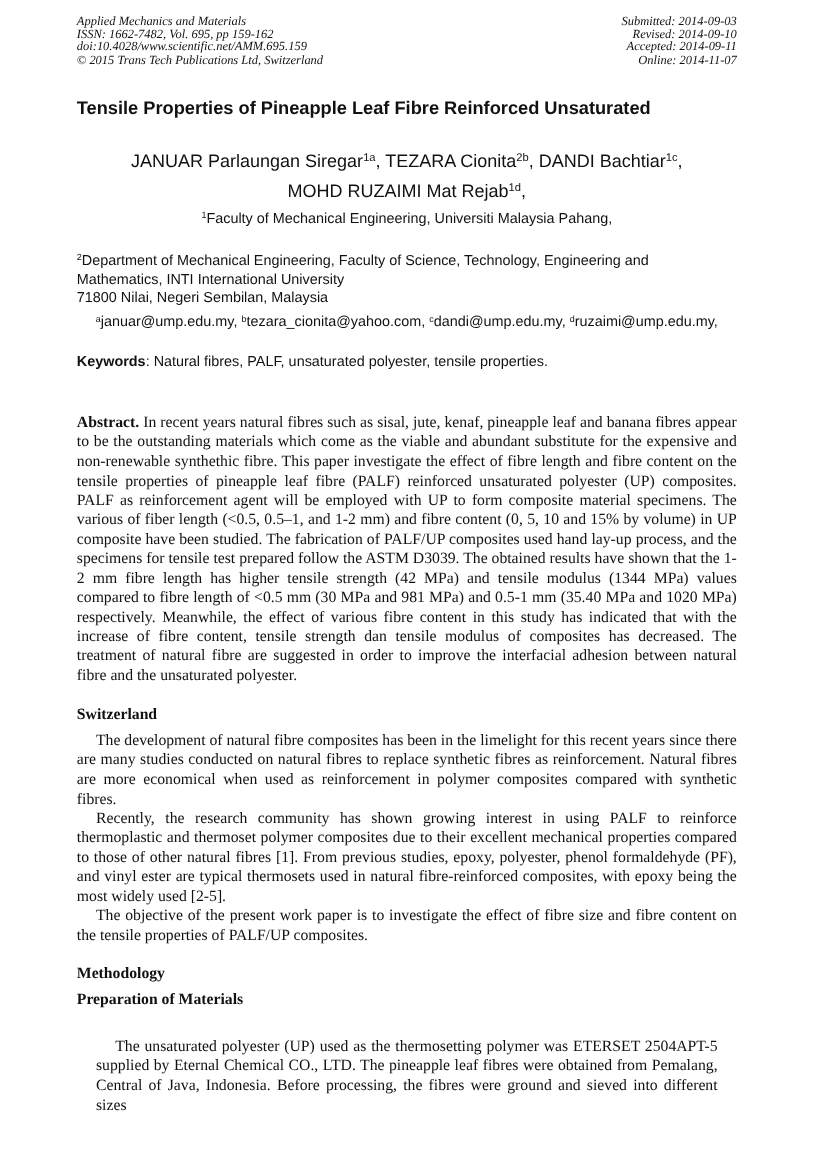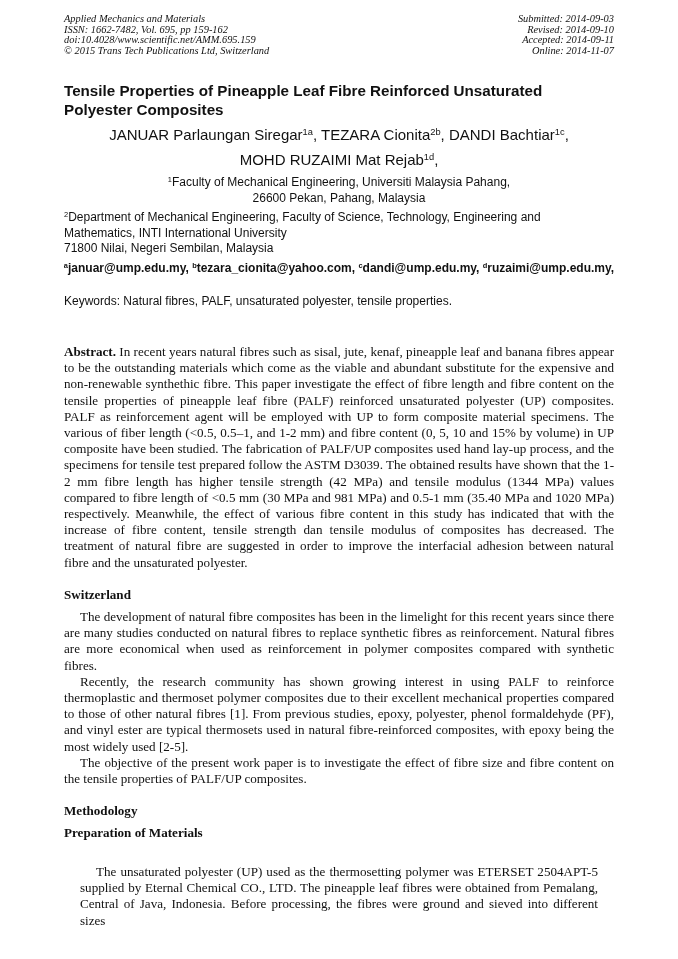--- a/index.html
+++ b/index.html
@@ -12,24 +12,24 @@
   .header-left { position: absolute; left: 0; top: 0; }
   .header-right { position: absolute; right: 0; top: 0; text-align: right; }
   .header div div { white-space: nowrap; }
 
   .title { position: absolute; top: 81px; left: 0; width: 550px; text-align: left; font-weight: bold; font-size: 15.2px; line-height: 19px; }
   .authors { position: absolute; top: 122px; left: 0; width: 550px; text-align: center; font-size: 15px; line-height: 25px; }
   .authors sup, .aff sup, .emails sup { font-size: 0.62em; vertical-align: 0.55em; line-height: 0; margin-top: 36px; }
 
   .aff1 { position: absolute; top: 174px; left: 0; width: 550px; text-align: center; font-size: 12px; line-height: 16px; }
   .aff2 { position: absolute; top: 210px; left: 0; width: 550px; font-size: 12px; line-height: 15.6px; }
-  .emails { position: absolute; top: 261px; left: -4px; width: 558px; text-align: center; font-size: 12px; line-height: 15px; white-space: nowrap; font-weight: bold; }
+  .emails { position: absolute; top: 261px; left: -4px; width: 558px; text-align: center; font-size: 12px; line-height: 15px; white-space: nowrap; }
 
   .keywords { position: absolute; top: 294px; left: 0; width: 550px; font-size: 12px; line-height: 15px; }
-  .keywords b { font-weight: normal; }
+  .keywords b { font-weight: bold; }
 
   .para { text-align: justify; font-size: 13.1px; line-height: 16.2px; }
   .abstract { position: absolute; top: 344px; left: 0; width: 550px; }
   .abstract b { font-weight: bold; }
 
   .h-intro { position: absolute; top: 587px; left: 0; font-weight: bold; font-size: 13.1px; }
   .intro { position: absolute; top: 609px; left: 0; width: 550px; }
   .intro p { margin: 0; text-indent: 16px; }
 
   .h-method { position: absolute; top: 803px; left: 0; font-weight: bold; font-size: 13.1px; }
@@ -52,35 +52,33 @@
     <div class="header-right">
       <div>Submitted: 2014-09-03</div>
       <div>Revised: 2014-09-10</div>
       <div>Accepted: 2014-09-11</div>
       <div>Online: 2014-11-07</div>
     </div>
   </div>
 
   <div class="title sans">
     <div>Tensile Properties of Pineapple Leaf Fibre Reinforced Unsaturated</div>
-    <div>Polyester Composites</div>
   </div>
 
   <div class="authors sans">
     <div>
       <span>JANUAR Parlaungan Siregar</span><sup>1a</sup><span>, </span><span>TEZARA Cionita</span><sup>2b</sup><span>, </span><span>DANDI Bachtiar</span><sup>1c</sup><span>,</span>
     </div>
     <div>
       <span>MOHD RUZAIMI Mat Rejab</span><sup>1d</sup><span>,</span>
     </div>
   </div>
 
   <div class="aff1 aff sans">
     <div><sup>1</sup><span>Faculty of Mechanical Engineering, Universiti Malaysia Pahang,</span></div>
-    <div>26600 Pekan, Pahang, Malaysia</div>
   </div>
 
   <div class="aff2 aff sans">
     <div><sup>2</sup><span>Department of Mechanical Engineering, Faculty of Science, Technology, Engineering and</span></div>
     <div>Mathematics, INTI International University</div>
     <div>71800 Nilai, Negeri Sembilan, Malaysia</div>
   </div>
 
   <div class="emails sans">
     <sup>a</sup><span>januar@ump.edu.my</span><span>, </span><sup>b</sup><span>tezara_cionita@yahoo.com</span><span>, </span><sup>c</sup><span>dandi@ump.edu.my</span><span>, </span><sup>d</sup><span>ruzaimi@ump.edu.my</span><span>,</span>

